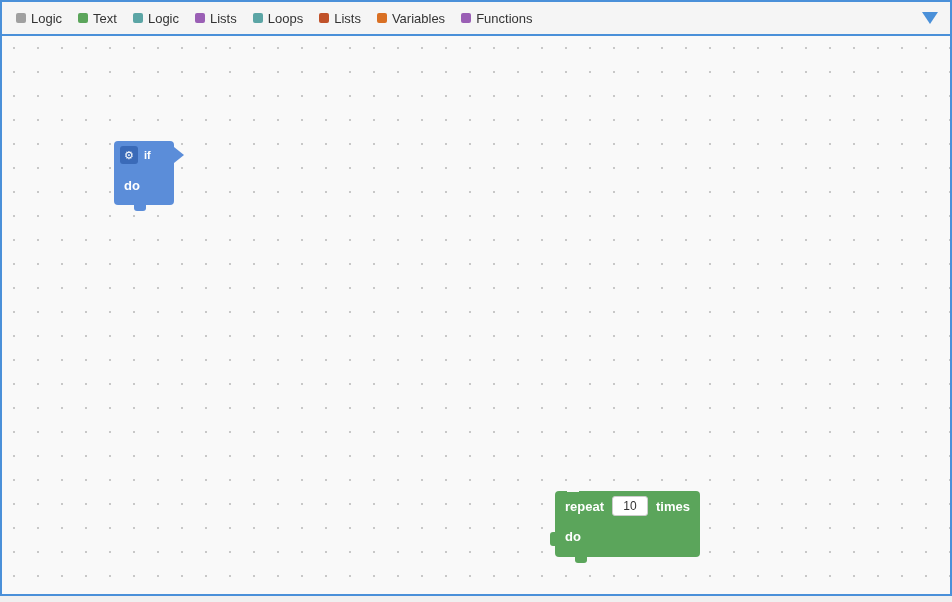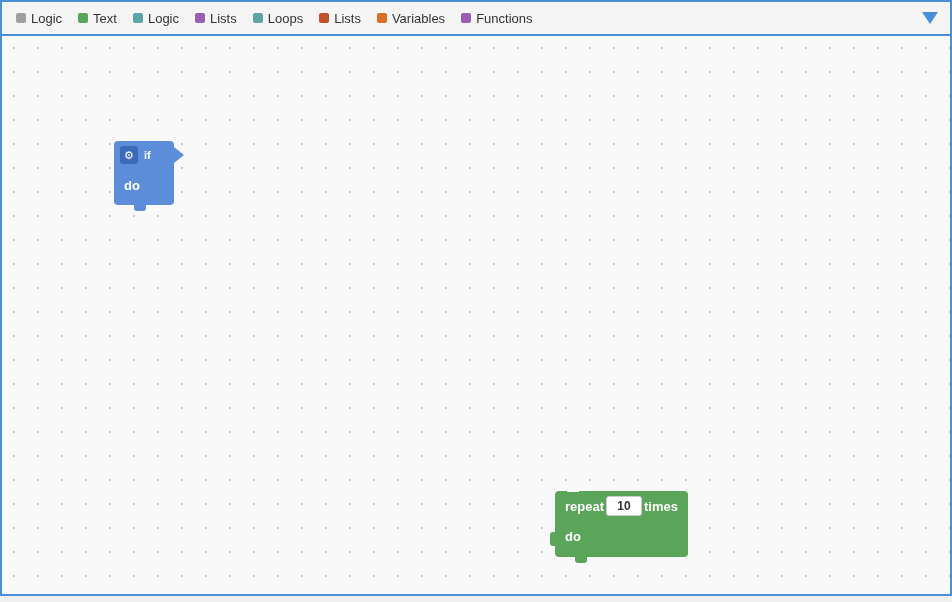--- a/index.html
+++ b/index.html
@@ -160,38 +160,38 @@
     }
 
     .repeat-top {
       display: flex;
       align-items: center;
       background: #5ba55b;
       border-radius: 4px 4px 0 0;
       padding: 5px 10px;
       height: 30px;
       position: relative;
-      gap: 2px;
+      gap: 8px;
     }
 
     .repeat-label {
       color: white;
       font-weight: bold;
       font-size: 13px;
     }
 
     .repeat-input {
       background: white;
       border: 1px solid #ccc;
       border-radius: 3px;
       width: 36px;
       height: 20px;
       text-align: center;
       font-size: 12px;
-      font-weight: bold;
+      font-weight: normal;
       color: #333;
       display: flex;
       align-items: center;
       justify-content: center;
     }
 
     .repeat-top::before {
       content: '';
       position: absolute;
       left: 12px;

